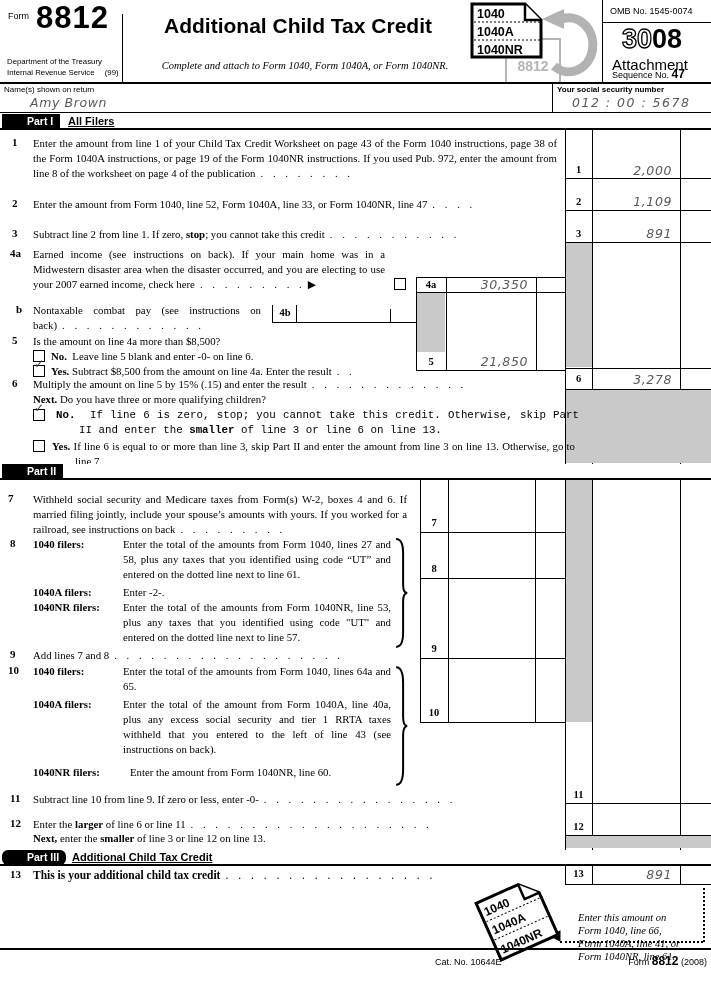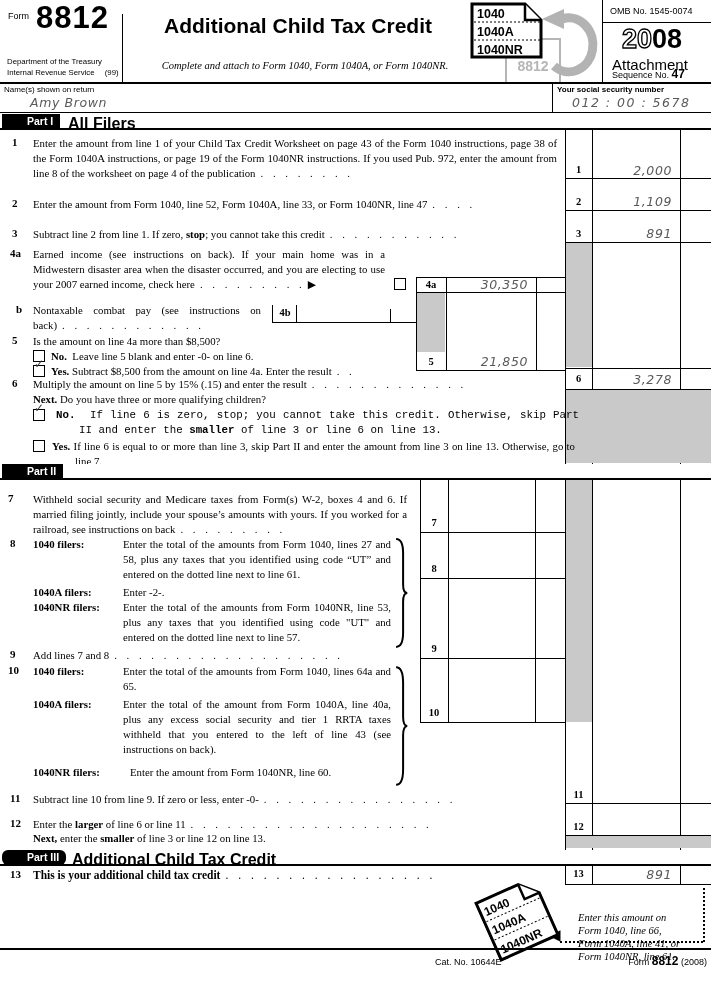--- a/index.html
+++ b/index.html
@@ -14,21 +14,21 @@
   .lineno{position:absolute;font-weight:bold;font-size:11px;}
   .boxno{position:absolute;font-weight:bold;font-size:10.5px;text-align:center;}
   .hand{position:absolute;font-family:"DejaVu Sans",sans-serif;font-style:italic;
         color:#5a5a5a;font-size:12.5px;letter-spacing:.6px;white-space:nowrap;}
   .val{text-align:right;}
   .cbx{position:absolute;width:10px;height:10px;border:1px solid #000;background:#fff;}
   .chk{position:absolute;font-size:12px;font-weight:bold;color:#333;font-family:"DejaVu Sans",sans-serif;}
   .partbar{position:absolute;left:0;width:711px;height:14px;border-bottom:2px solid #000;}
   .plabel{position:absolute;top:0;background:#000;color:#fff;font-weight:bold;
           font-family:"Liberation Sans",sans-serif;font-size:10.5px;padding:1px 7px 2px 25px;}
-  .ptitle{position:absolute;top:1px;font-family:"Liberation Sans",sans-serif;font-weight:bold;font-size:16px;}
+  .ptitle{position:absolute;top:1px;font-family:"Liberation Sans",sans-serif;font-weight:bold;font-size:11px;text-decoration:underline;}
   .dots{word-spacing:7px;margin-left:5px;white-space:nowrap;}
   b.inb{font-weight:bold;}
   .hang{padding-left:23px;text-indent:-23px;}
   .yr-outline{color:#fff;-webkit-text-stroke:1.3px #000;text-shadow:0 0 1px #000;}
   .note{font-style:italic;font-size:10.5px;line-height:13px;}
 </style>
 </head>
 <body>
 
 <div class="sheet">
@@ -58,21 +58,21 @@
     <line x1="4" y1="38" x2="70" y2="38" stroke="#000" stroke-dasharray="2,2"></line>
     <text x="7" y="16" font-family="Liberation Sans,sans-serif" font-weight="bold" font-size="12.5">1040</text>
     <text x="7" y="34" font-family="Liberation Sans,sans-serif" font-weight="bold" font-size="12.5">1040A</text>
     <text x="7" y="52" font-family="Liberation Sans,sans-serif" font-weight="bold" font-size="12.5">1040NR</text>
   </svg>
 
   <div class="vl" style="left:602px;top:0;height:82px;"></div>
   <div class="abs sans" style="left:610px;top:6px;width:100px;font-size:9px;">OMB No. 1545-0074</div>
   <div class="hl" style="left:602px;top:22px;width:109px;"></div>
   <div class="abs sans" style="left:622px;top:24px;font-size:27px;font-weight:bold;">
-    <span class="yr-outline">20</span><span>08</span>
+    <span class="yr-outline">30</span><span>08</span>
   </div>
   <div class="abs sans" style="left:612px;top:56px;font-size:15px;">Attachment</div>
   <div class="abs sans" style="left:612px;top:67px;font-size:9px;">
     <span>Sequence No.</span>
     <span style="font-weight:bold;font-size:12px;">47</span>
   </div>
 
   <div class="hl" style="left:0;top:82px;width:711px;height:2px;"></div>
   <div class="abs sans" style="left:4px;top:85px;font-size:8px;">Name(s) shown on return</div>
   <div class="hand" style="left:30px;top:95px;">Amy Brown</div>

